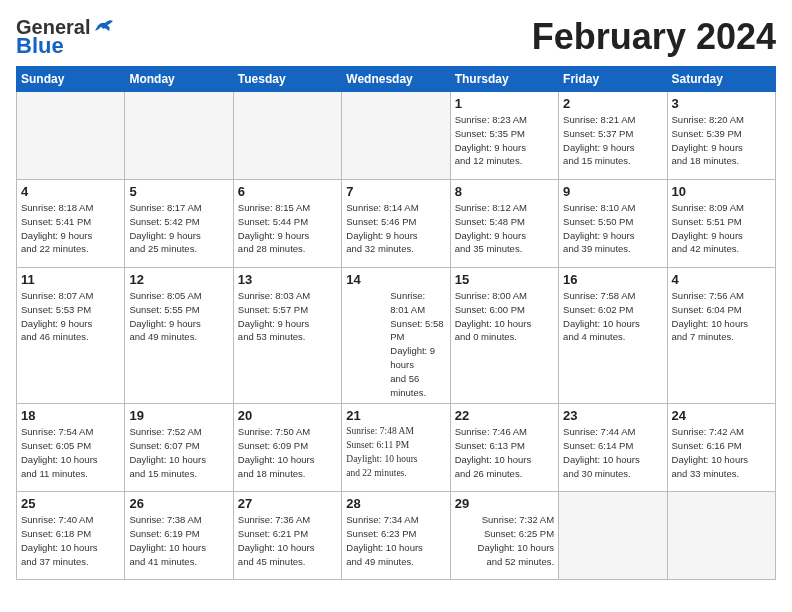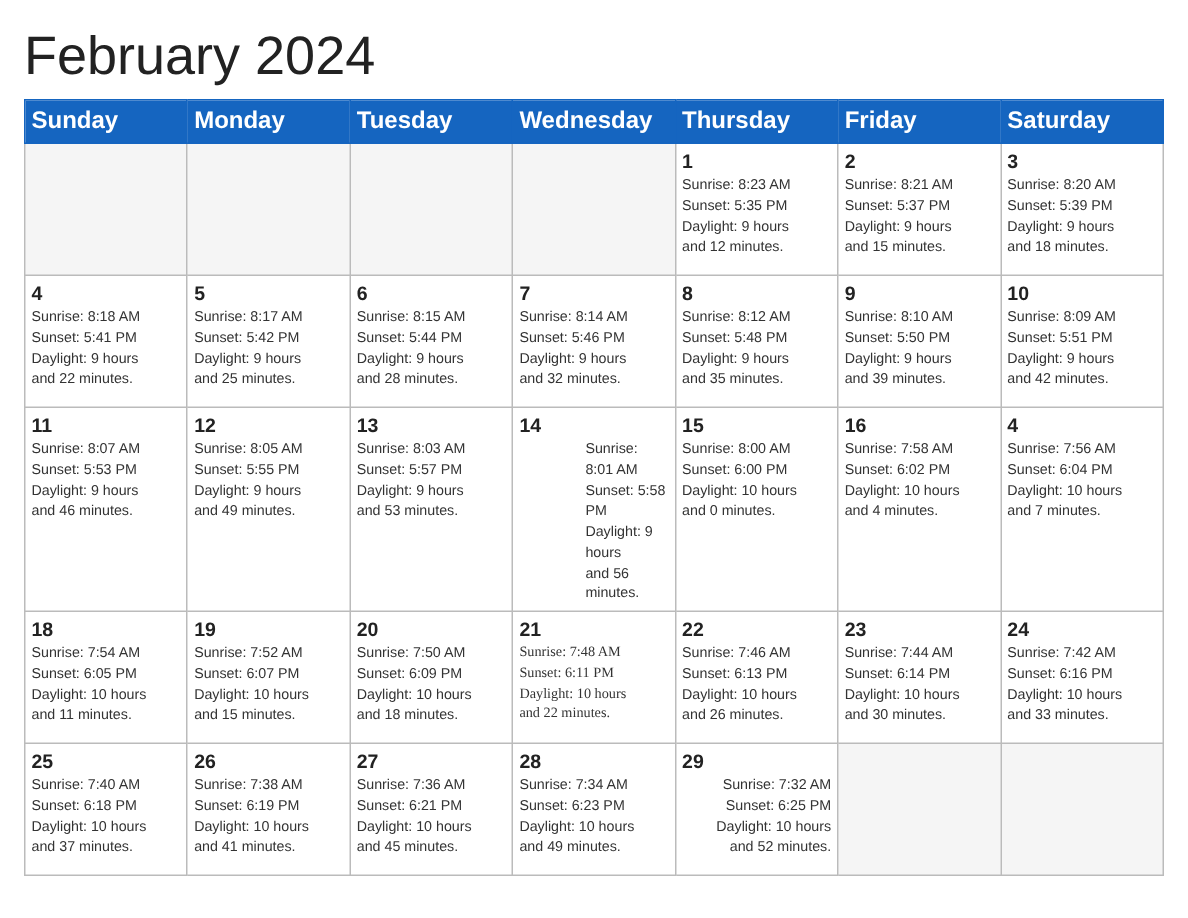--- a/index.html
+++ b/index.html
@@ -24,36 +24,36 @@
       color: #1a1a2e;
       line-height: 1.1;
     }
     .logo .general { color: #333; }
     .logo .blue { color: #1565c0; }
     .title-block {
       text-align: right;
     }
     .title-block .month-year {
       font-size: 36px;
-      font-weight: normal;
+      font-weight: bold;
       color: #222;
     }
     .title-block .location {
       font-size: 18px;
       color: #444;
     }
     .calendar {
       width: 100%;
       border-collapse: collapse;
       table-layout: fixed;
     }
     .calendar th {
       background: #1565c0;
       color: #fff;
-      font-size: 16px;
+      font-size: 12px;
       font-weight: bold;
       padding: 5px 4px;
       text-align: left;
       border: 1px solid #1565c0;
     }
     .calendar td {
       border: 1px solid #bbb;
       vertical-align: top;
       padding: 4px 4px;
       font-size: 10px;
@@ -81,20 +81,29 @@
     }
     .bird-svg {
       margin-left: 3px;
       margin-top: -2px;
     }
   </style>
 </head>
 <body>
 
 <div class="header">
+  <div class="logo">
+    <div class="logo-row">
+      <span class="general">General</span>
+      <svg class="bird-svg" width="22" height="18" viewBox="0 0 22 18">
+        <path d="M2,14 Q6,4 12,6 Q16,2 20,4 Q16,8 14,8 Q18,10 16,14 Q12,10 10,12 Q8,8 6,12 Z" fill="#1565c0"></path>
+      </svg>
+    </div>
+    <span class="blue" style="color:#1565c0;font-size:22px;margin-top:-4px;">Blue</span>
+  </div>
   <div class="title-block">
     <div class="month-year">February 2024</div>
   </div>
 </div>
 
 <table class="calendar">
   <thead>
     <tr id="weekday-header">
         <th>Sunday</th>
         <th>Monday</th>

